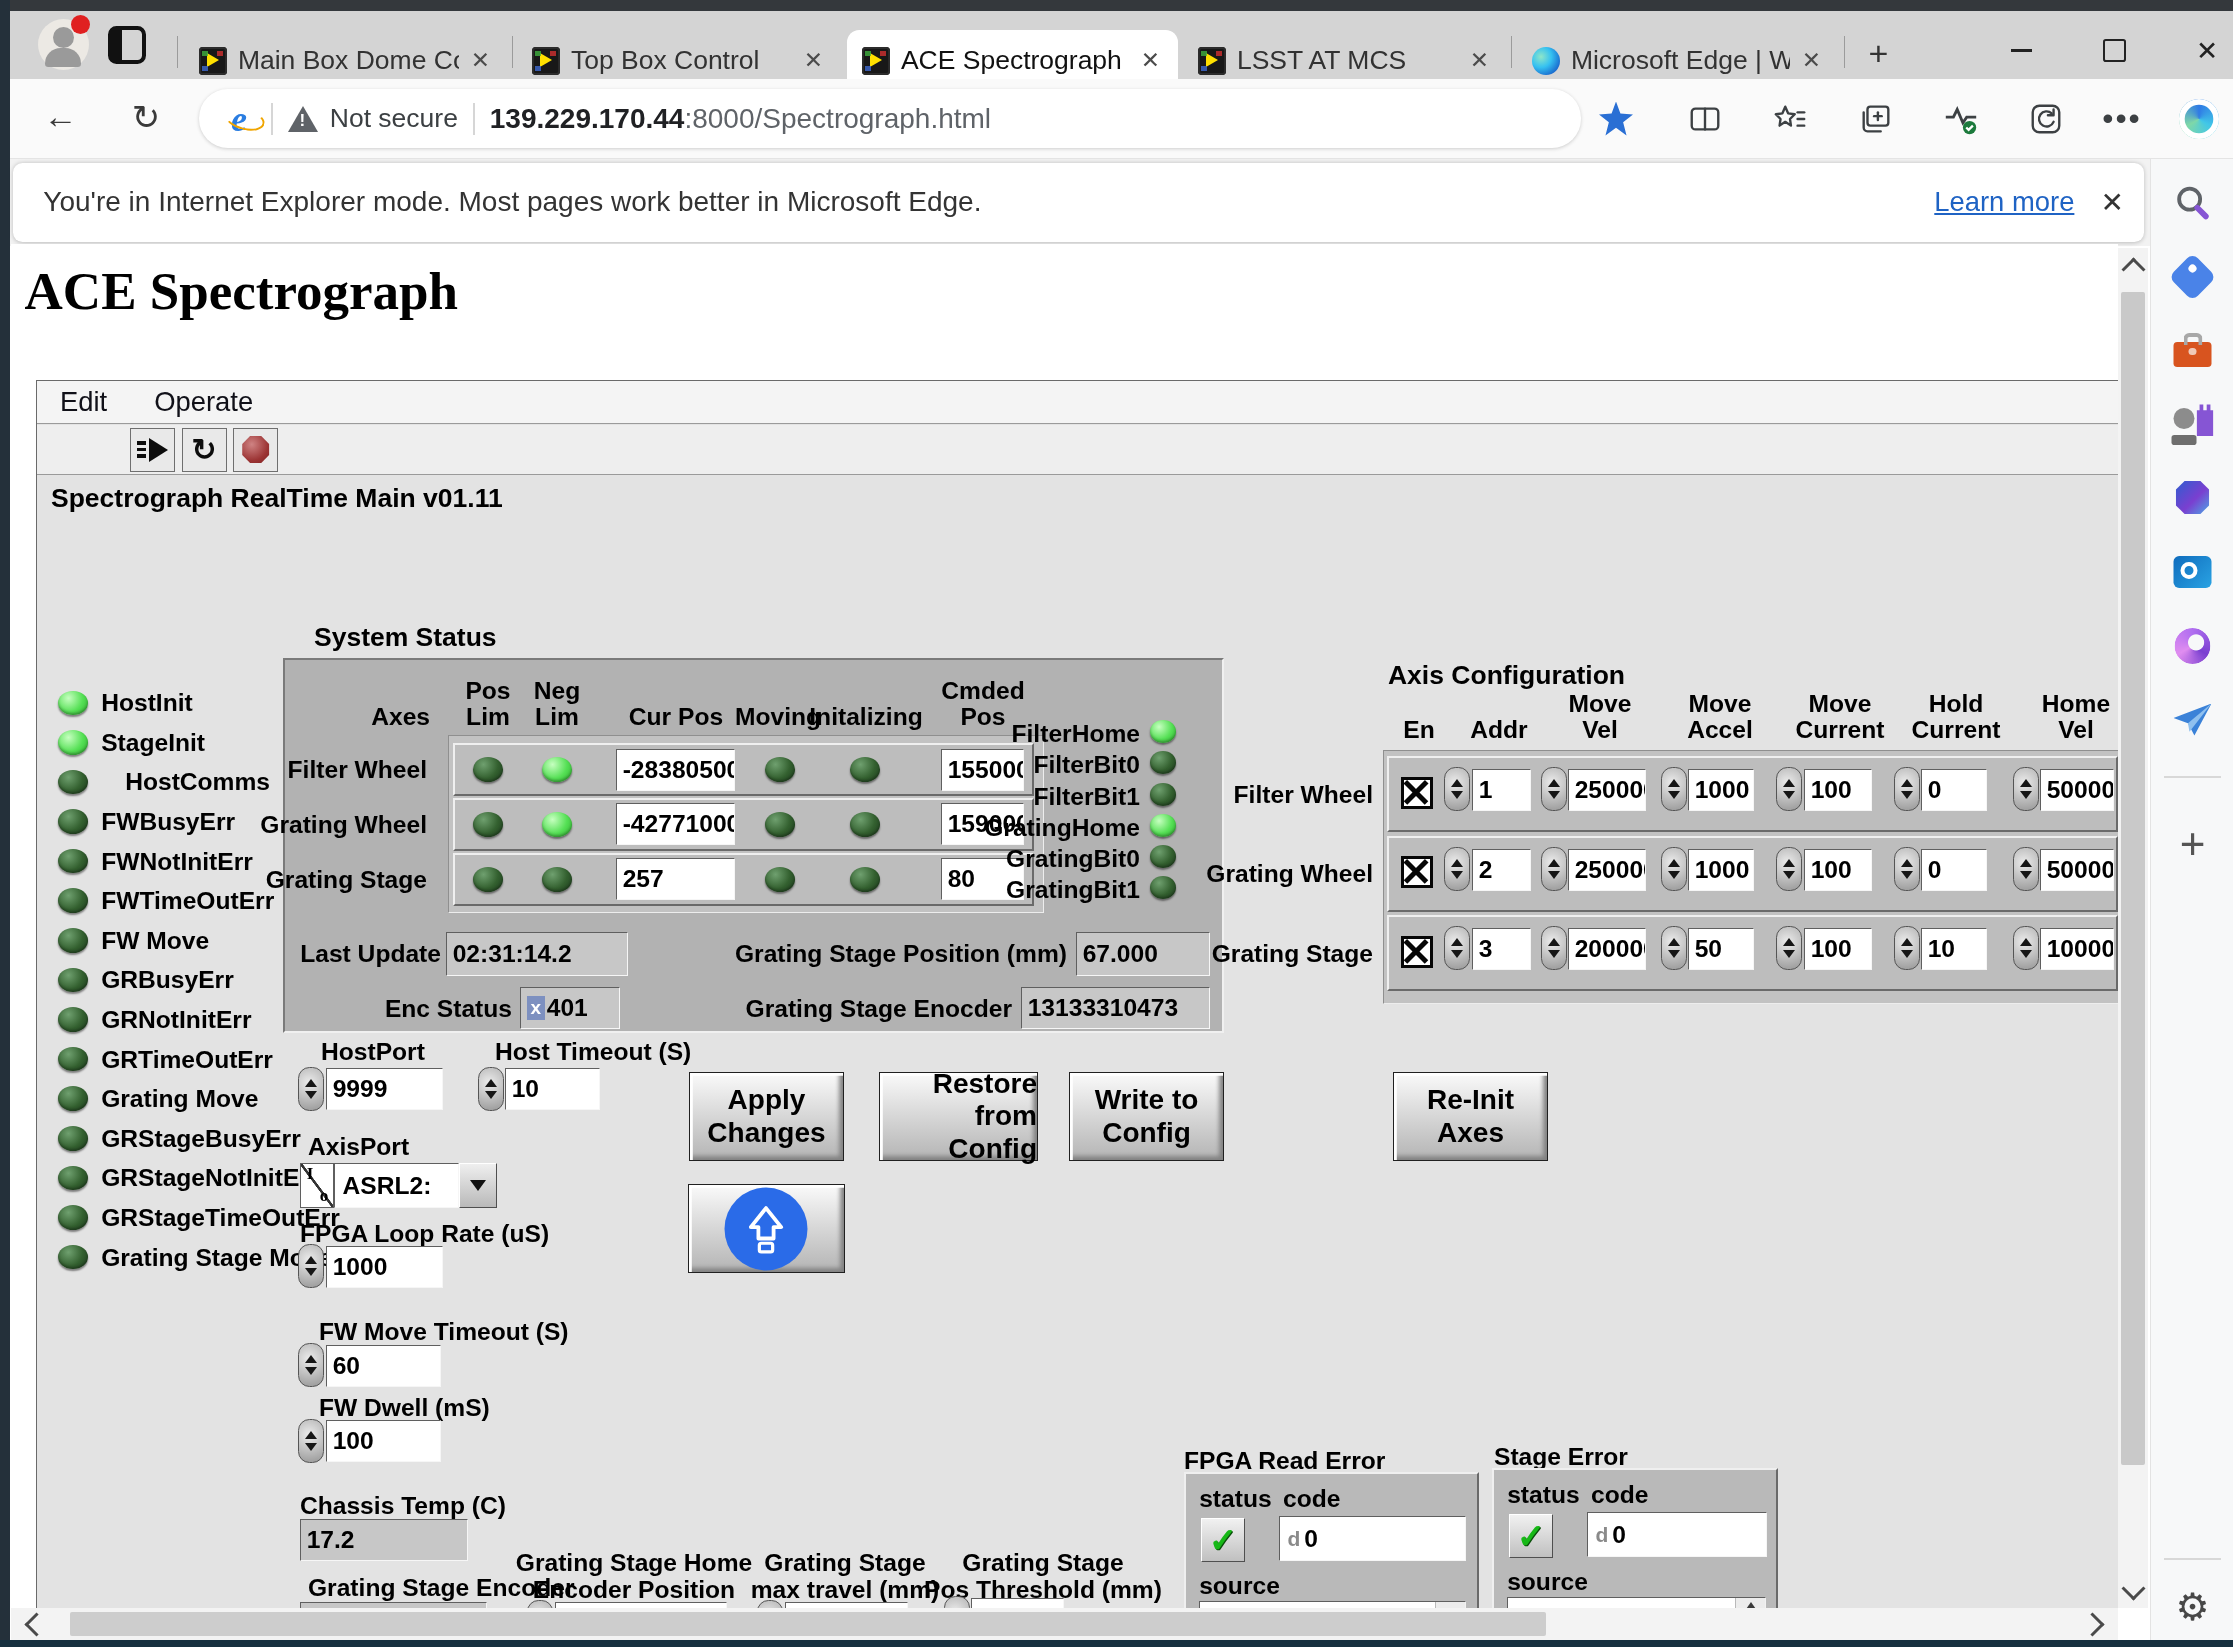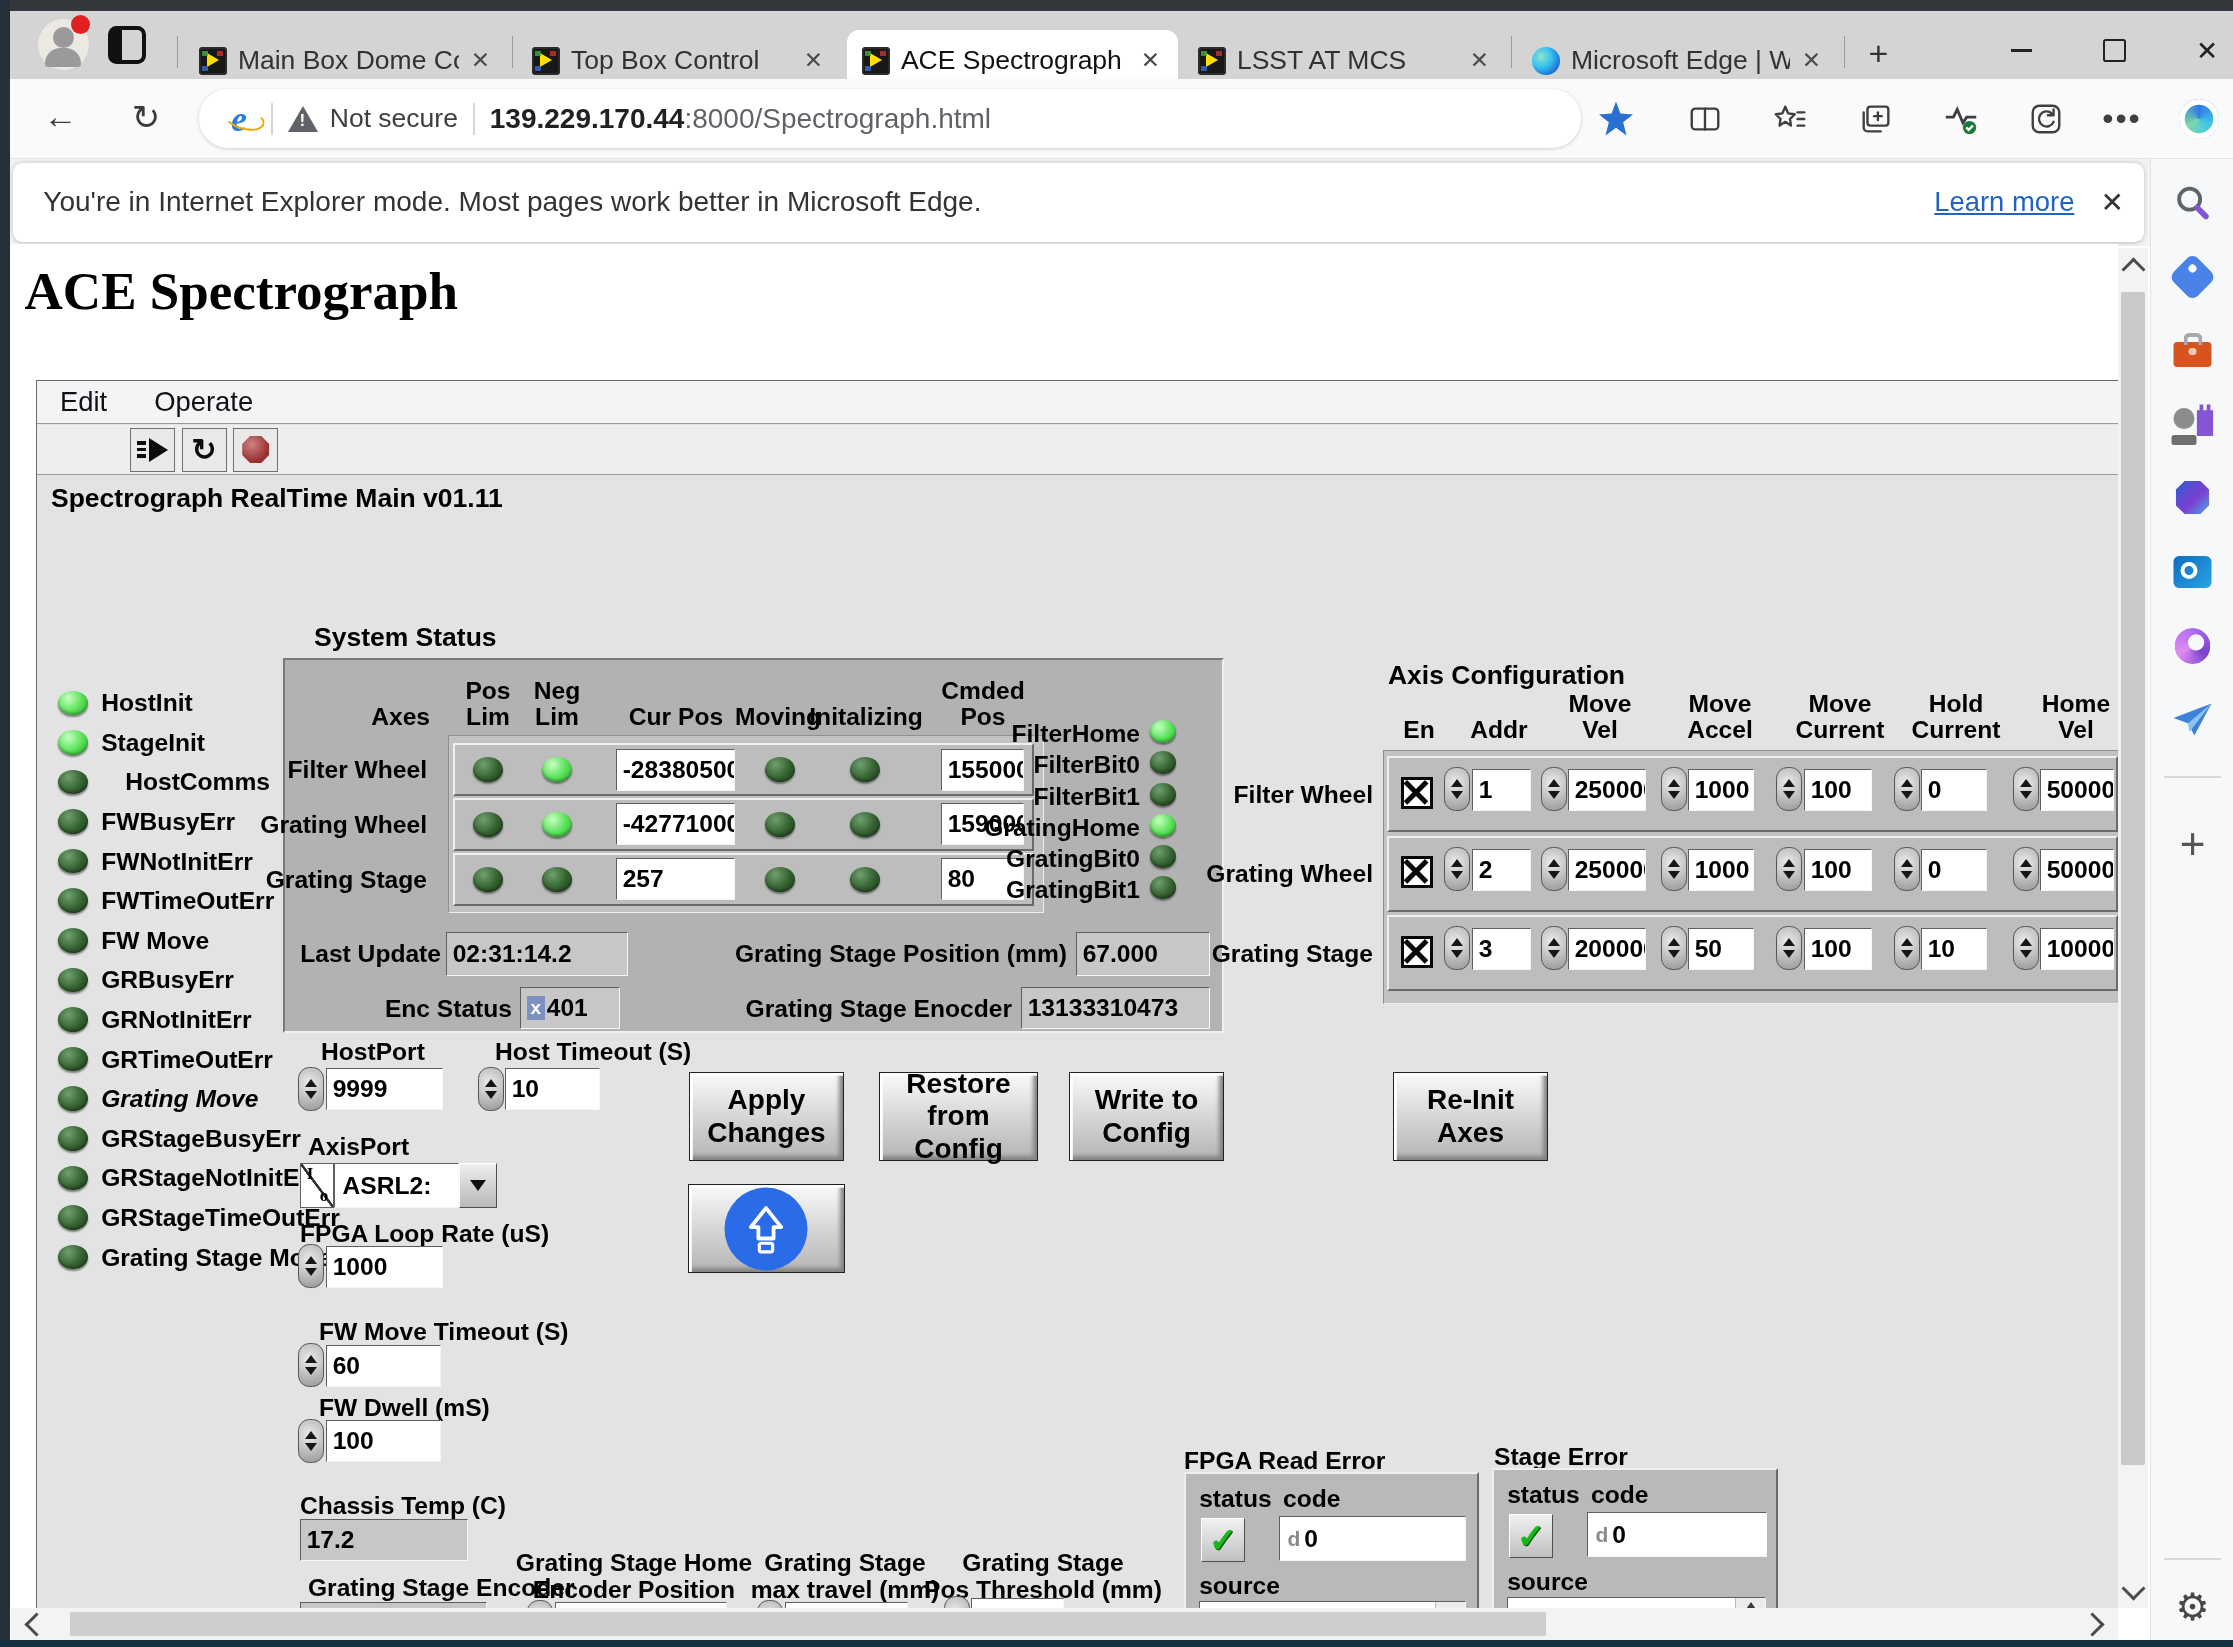--- a/index.html
+++ b/index.html
@@ -422,21 +422,21 @@
           <div class="ledrow">
               <span class="led"></span>
               <span class="lbl" style="position:static;">GRNotInitErr</span>
             </div>
           <div class="ledrow">
               <span class="led"></span>
               <span class="lbl" style="position:static;">GRTimeOutErr</span>
             </div>
           <div class="ledrow">
               <span class="led"></span>
-              <span class="lbl" style="position:static;font-style:italic;">Grating Move</span>
+              <span class="lbl" style="position:static;">Grating Move</span>
             </div>
           <div class="ledrow">
               <span class="led"></span>
               <span class="lbl" style="position:static;">GRStageBusyErr</span>
             </div>
           <div class="ledrow">
               <span class="led"></span>
               <span class="lbl" style="position:static;">GRStageNotInitErr</span>
             </div>
           <div class="ledrow">
@@ -700,21 +700,21 @@
         <div class="lbl" style="left:458px;top:562px;">Host Timeout (S)</div>
         <div class="spin" style="left:441px;top:591px;">
             <i class="u"></i>
             <i class="d"></i>
           </div>
         <div class="fld" style="left:468px;top:592px;width:95px;height:42px;">
             <span>10</span>
           </div>
 
         <div class="lv-btn" style="left:652px;top:596px;width:153px;height:87px;">Apply Changes</div>
-        <div class="lv-btn" style="left:842px;top:596px;width:157px;height:87px;">Restore from Config</div>
+        <div class="lv-btn" style="left:842px;top:596px;width:157px;height:87px;text-align:right;">Restore from Config</div>
         <div class="lv-btn" style="left:1032px;top:596px;width:153px;height:87px;">Write to Config</div>
         <div class="lv-btn" style="left:1356px;top:596px;width:153px;height:87px;">Re-Init Axes</div>
 
         <div class="lbl" style="left:263px;top:657px;margin-left:8px;">AxisPort</div>
         <div class="combo-io" style="left:263px;top:687px;"></div>
         <div class="combo-txt" style="left:297px;top:687px;width:125px;height:45px;">
             <span>ASRL2:</span>
           </div>
         <div class="ddbtn" style="left:422px;top:687px;width:38px;height:45px;">
             <i></i>

